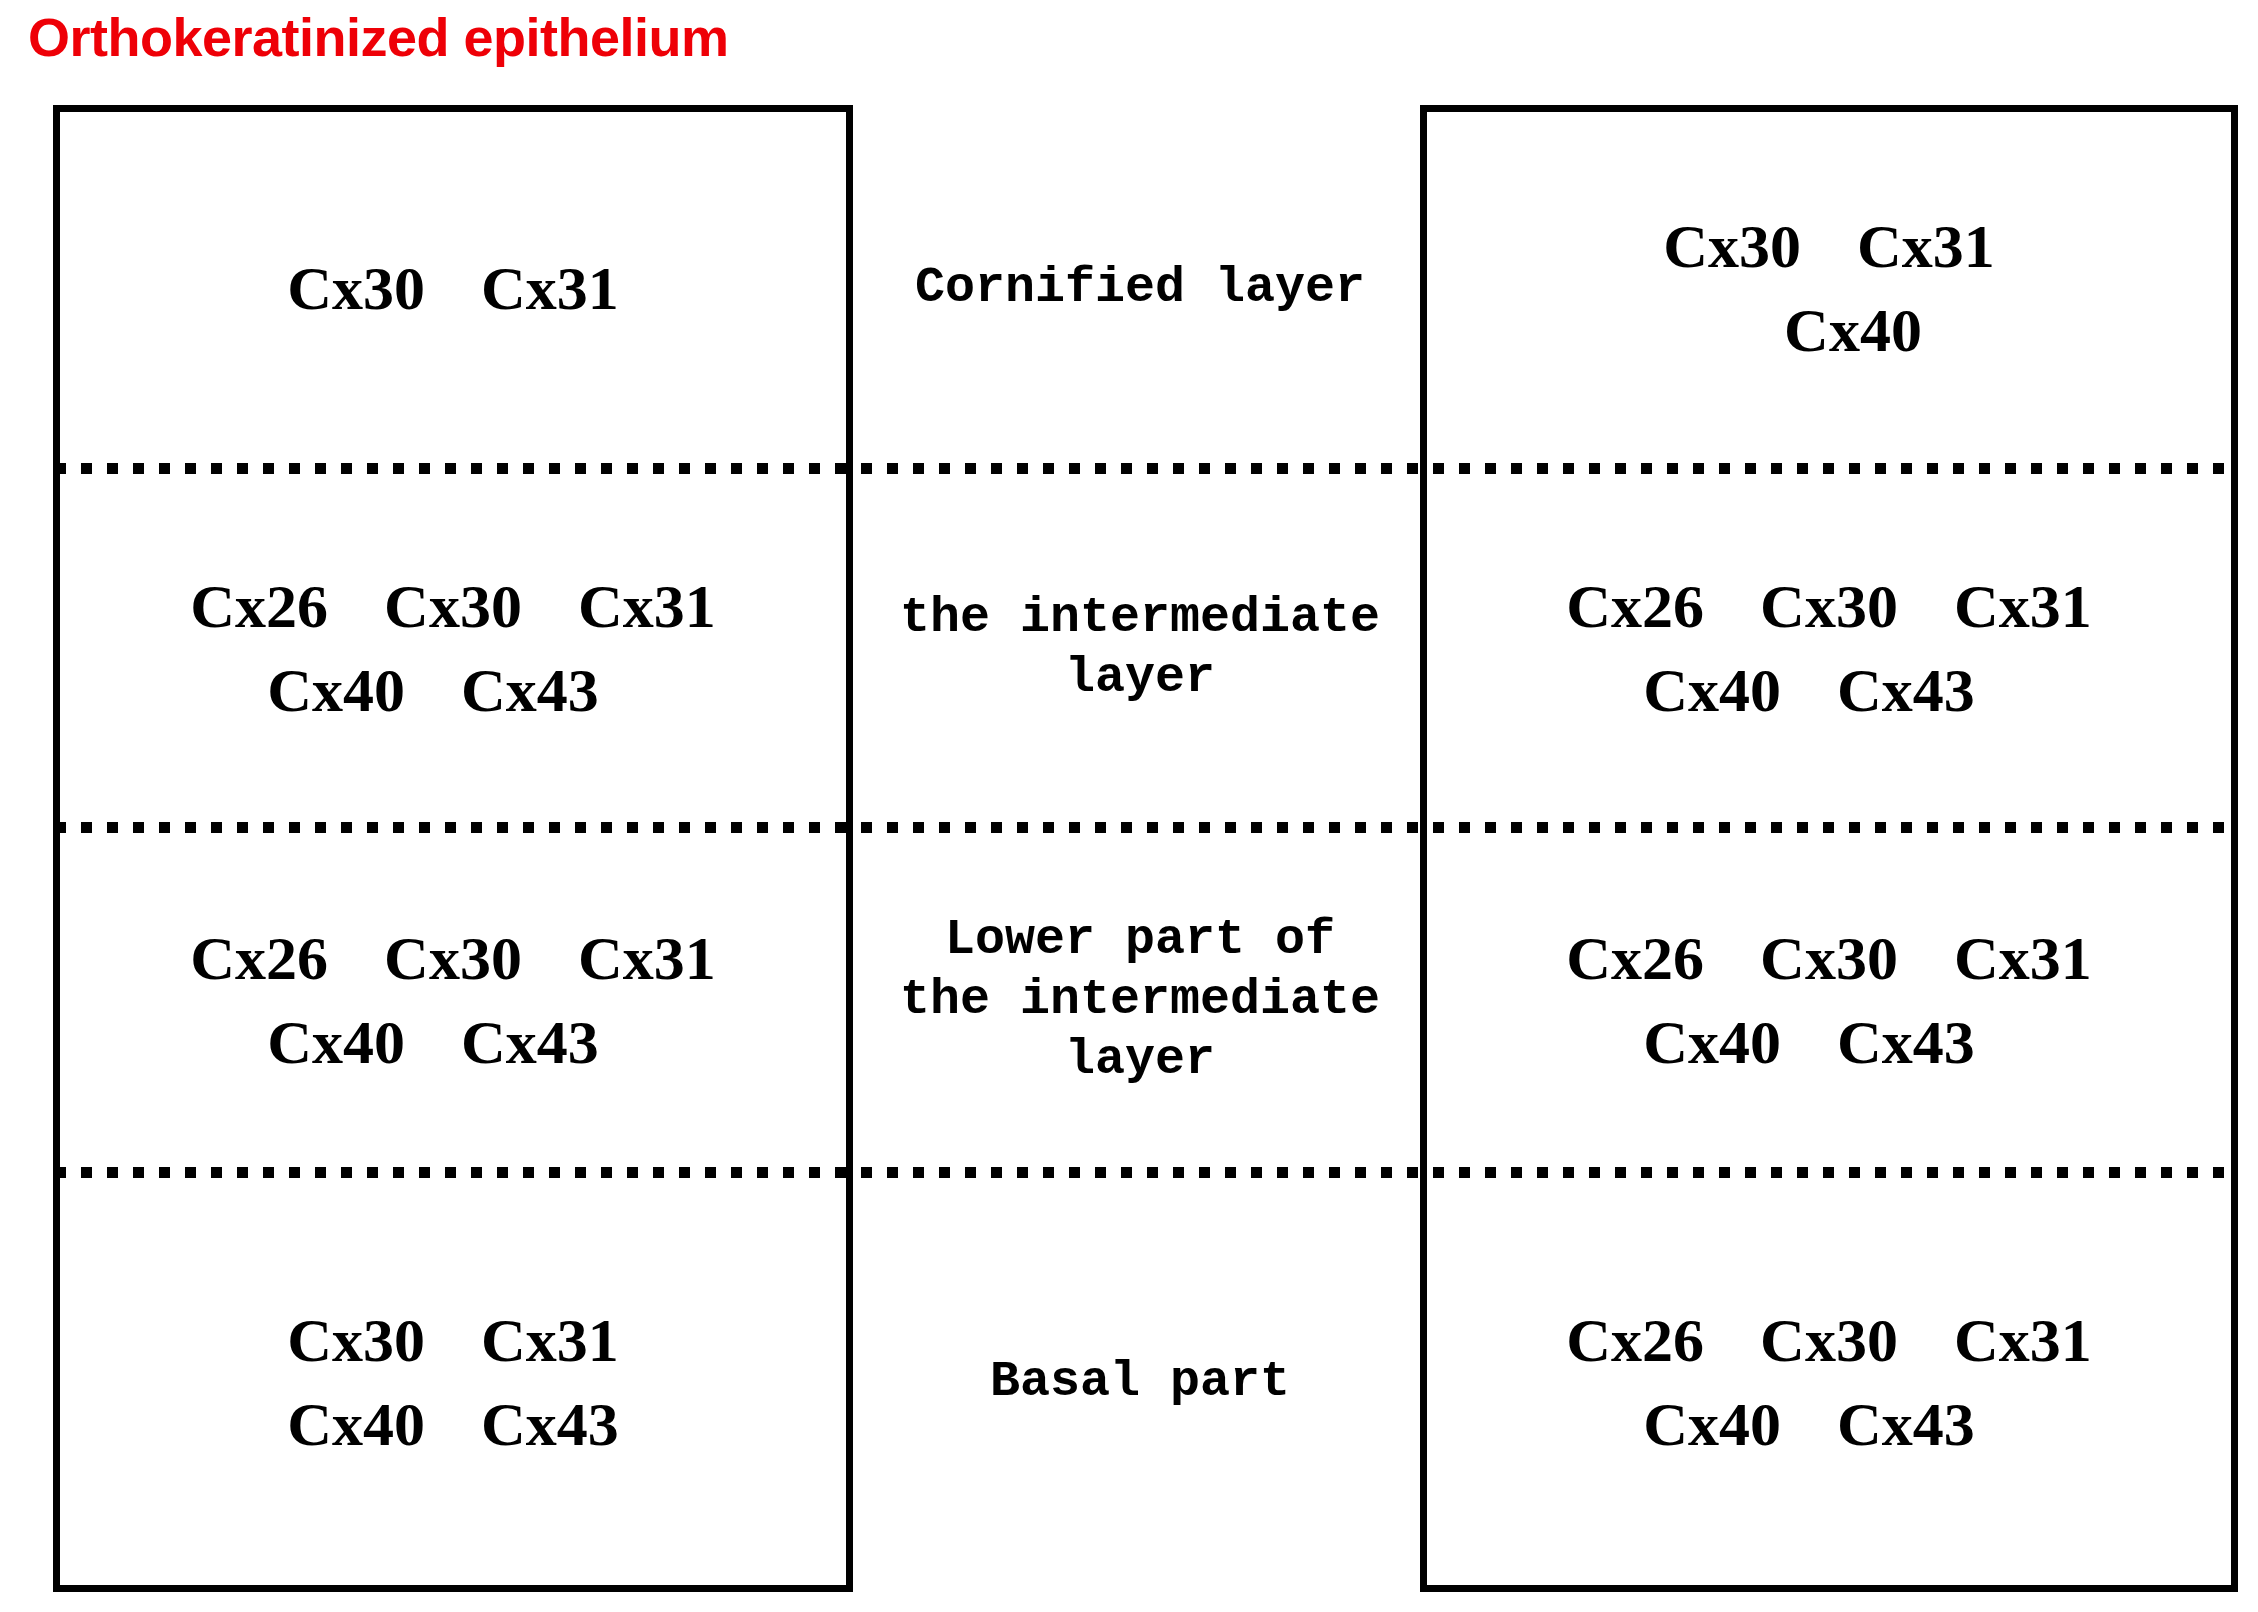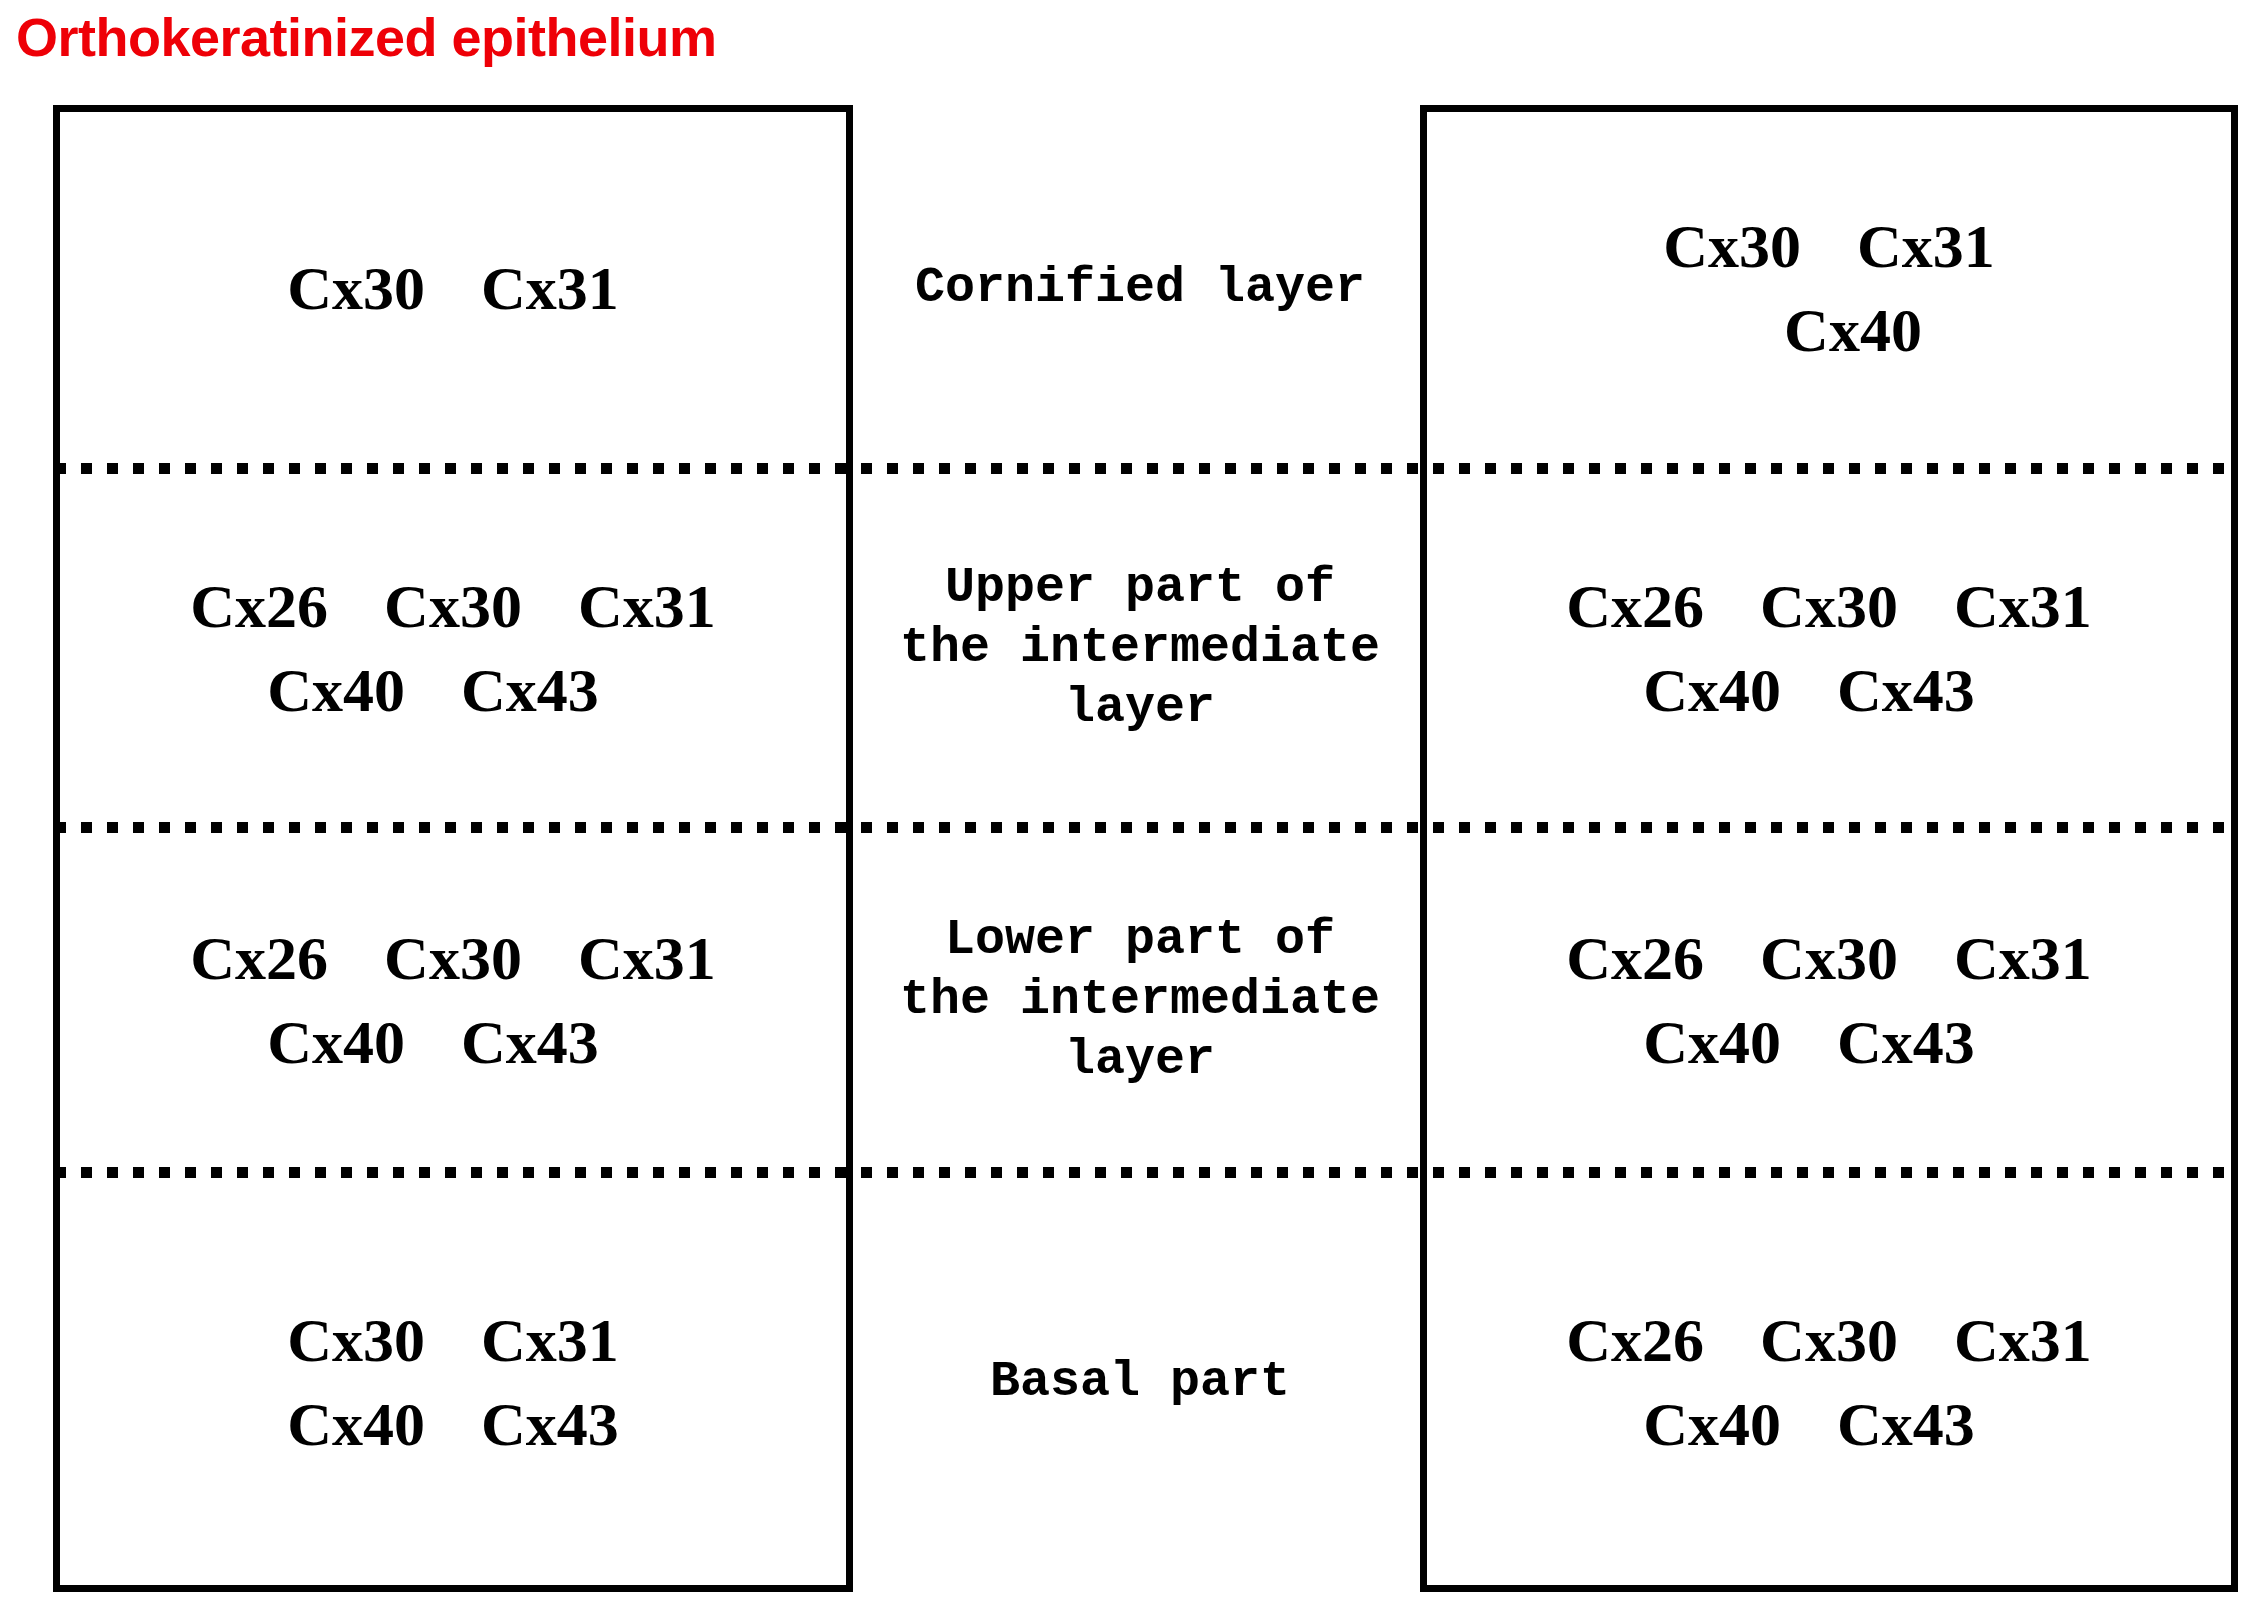--- a/index.html
+++ b/index.html
@@ -23,21 +23,21 @@
     position: absolute;
     top: 6px;
     font-family: "Liberation Sans", sans-serif;
     font-weight: bold;
     font-size: 54px;
     line-height: 62px;
     letter-spacing: -0.5px;
     white-space: nowrap;
   }
   #header-ortho {
-    left: 16px;
+    left: 28px;
     color: #ee0007;
   }
   #header-para {
     left: 1427px;
     color: #00802b;
   }
 
   
   .epi-box {
     position: absolute;
@@ -155,21 +155,20 @@
       <span class="cx">Cx30</span>
       <span class="cx">Cx31</span>
     </div>
     <div class="cx-line indent-left">
       <span class="cx">Cx40</span>
       <span class="cx">Cx43</span>
     </div>
   </div>
 
   <div class="cell col-mid row-2">
-    <div class="layer-label">Upper part of</div>
     <div class="layer-label">the intermediate</div>
     <div class="layer-label">layer</div>
   </div>
 
   <div class="cell col-right row-2">
     <div class="cx-line">
       <span class="cx">Cx26</span>
       <span class="cx">Cx30</span>
       <span class="cx">Cx31</span>
     </div>

